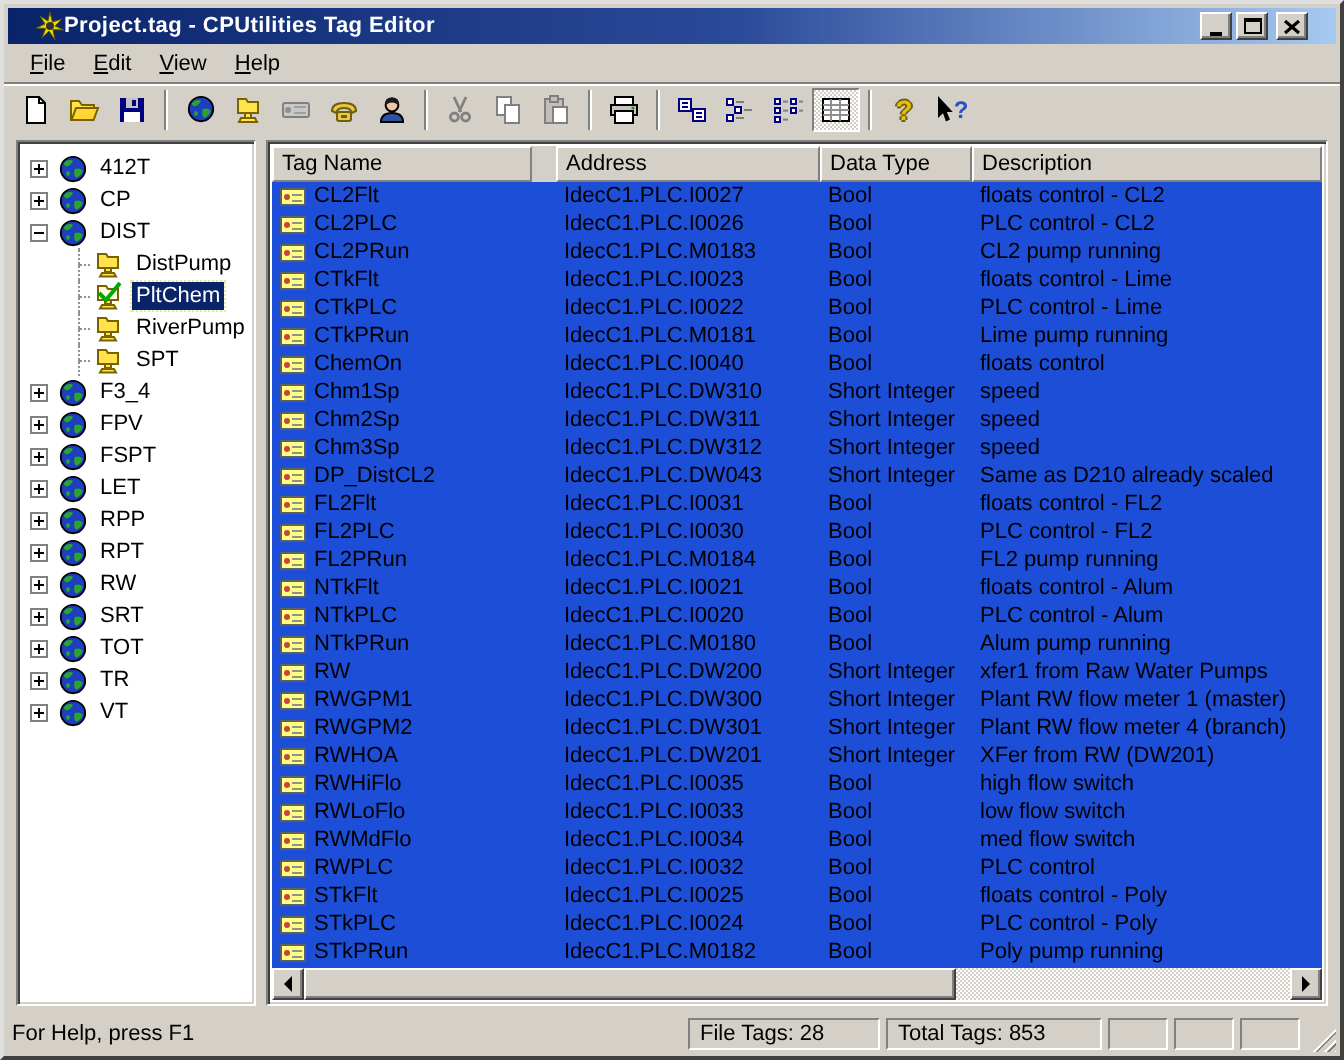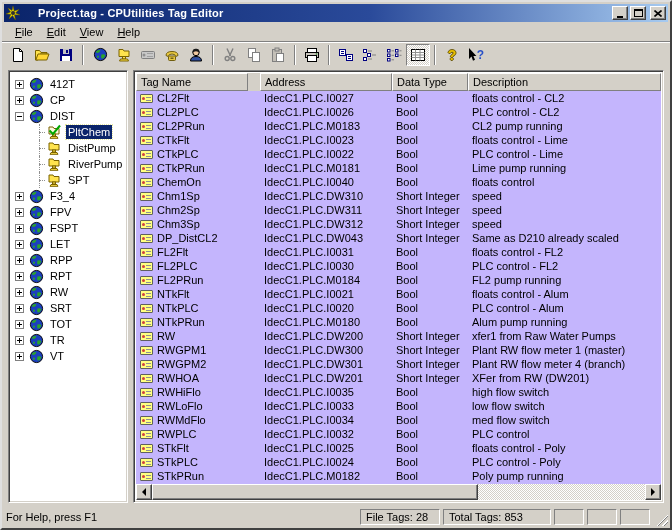--- a/index.html
+++ b/index.html
@@ -4,22 +4,22 @@
 <style>
   html,body{margin:0;padding:0;width:672px;height:530px;overflow:hidden;
     font-family:"Liberation Sans",sans-serif;font-size:11px;color:#000;}
   *{box-sizing:border-box;}
   u{text-decoration:underline;}
 
   .window{width:672px;height:530px;background:#D4D0C8;display:flex;flex-direction:column;
     border:2px solid;border-color:#DFDFDF #404040 #404040 #DFDFDF;}
 
   
-  .titlebar{height:18px;margin:2px 2px 0 2px;flex:none;display:flex;align-items:center;gap:18px;
-    background:linear-gradient(90deg,#0A246A 0%,#2A4A9A 55%,#A6CAF0 100%);padding:0 2px;}
+  .titlebar{height:18px;margin:2px 2px 0 2px;flex:none;display:flex;align-items:center;gap:0;
+    background:linear-gradient(90deg,#0A246A 0%,#2A4A9A 55%,#A6CAF0 100%);padding:0 14px;}
   .app-icon{width:14px;height:14px;flex:none;display:flex;}
   .title-text{flex:1;color:#fff;font-weight:bold;white-space:nowrap;overflow:hidden;letter-spacing:.2px;}
   .winbtns{display:flex;gap:2px;align-items:center;}
   .wbtn{width:16px;height:14px;background:#D4D0C8;border:1px solid;border-color:#FFF #404040 #404040 #FFF;
     box-shadow:inset -1px -1px 0 #808080;display:flex;align-items:center;justify-content:center;padding:0;}
   .wbtn.close{margin-left:2px;}
   .g-min{width:6px;height:2px;background:#000;margin-top:7px;}
   .g-max{width:9px;height:8px;border:1px solid #000;border-top-width:2px;}
 
   
@@ -62,24 +62,24 @@
   .tree-row.child::after{content:"";position:absolute;left:26px;top:8px;width:6px;
     border-top:1px dotted #909090;}
   .tree-label{padding:1px 2px;}
   .tree-label.selected{background:#0A246A;color:#fff;outline:1px dotted #E8E8A0;}
 
   
   .list-panel{flex:1;min-width:0;display:flex;flex-direction:column;padding:2px;}
   .header-row{display:flex;height:18px;flex:none;background:#D4D0C8;}
   .hcell{background:#D4D0C8;border:1px solid;border-color:#FFFFFF #808080 #808080 #FFFFFF;
     padding:2px 4px;white-space:nowrap;overflow:hidden;}
-  .table-body{flex:1;min-height:0;overflow:hidden;background:#c4b5fd;}
+  .table-body{flex:1;min-height:0;overflow:hidden;background:#1d4ed8;}
   .trow{display:flex;height:14px;align-items:center;}
   .cell{padding:0 4px;white-space:nowrap;overflow:hidden;}
-  .c0{width:112px;flex:none;display:flex;align-items:center;gap:4px;}
+  .c0{width:130px;flex:none;display:flex;align-items:center;gap:4px;}
   .c1{width:132px;flex:none;margin-left:12px;}
   .c2{width:76px;flex:none;}
   .c3{flex:1;min-width:0;}
   .tag-icon{position:relative;width:13px;height:9px;flex:none;background:#FFFF80;
     border:1px solid #606060;border-radius:1px;}
   .tag-icon::before{content:"";position:absolute;left:1px;top:2px;width:3px;height:3px;
     background:#D04040;border-radius:50%;}
   .tag-icon::after{content:"";position:absolute;left:5px;right:1px;top:2px;height:4px;
     background:linear-gradient(#909090 1px,transparent 1px,transparent 3px,#909090 3px,#909090 4px);}
 
@@ -96,21 +96,21 @@
   .arr-r{width:0;height:0;border:4px solid transparent;border-left-color:#000;margin-right:-4px;}
   .sthumb{width:62%;height:16px;background:#D4D0C8;border:1px solid;
     border-color:#FFF #404040 #404040 #FFF;box-shadow:inset -1px -1px 0 #808080;}
 
   
   .statusbar{height:22px;flex:none;display:flex;align-items:center;gap:3px;
     padding:3px 20px 3px 4px;position:relative;}
   .status-msg{flex:1;white-space:nowrap;overflow:hidden;}
   .spane{height:16px;border:1px solid;border-color:#808080 #FFF #FFF #808080;
     padding:1px 5px;display:flex;align-items:center;white-space:nowrap;overflow:hidden;}
-  .sp-file{width:80px;flex:none;}
+  .sp-file{width:96px;flex:none;}
   .sp-total{width:108px;flex:none;}
   .sp-ind{width:30px;flex:none;}
   .grip{position:absolute;right:2px;bottom:2px;width:13px;height:13px;
     background:repeating-linear-gradient(135deg,transparent 0 2px,#FFF 2px 3px,#808080 3px 4px);
     clip-path:polygon(100% 0,100% 100%,0 100%);}
 </style>
 </head>
 <body>
 
 <div class="window">
@@ -356,37 +356,37 @@
               <path d="M3 5 Q5 2.5 8 3.5 Q7 6 5 6.5 Q3.5 6.5 3 5Z" fill="#2AA52A"></path>
               <path d="M9 8 Q12 7 13.2 9 Q12 12 9.5 12.6 Q8 10.5 9 8Z" fill="#2AA52A"></path>
               <path d="M4.8 9 Q6.4 9 6.4 10.5 Q6 12 4.5 11.5 Q4 10 4.8 9Z" fill="#2AA52A"></path>
             </svg>
           </span>
           <span class="tree-label">DIST</span>
         </div>
         <div class="tree-row child">
           <span class="ticon tree-ico">
             <svg width="16" height="16" viewBox="0 0 16 16">
+              <path d="M3 3 h4 l1 1.5 h5 V10 H3 Z" fill="#FFE34D" stroke="#7A6200"></path>
+              <rect x="6.5" y="10" width="3" height="2" fill="#FFE34D" stroke="#7A6200"></rect>
+              <path d="M5 12.5 h6 l1 1.8 H4 Z" fill="#FFE34D" stroke="#7A6200"></path>
+            </svg>
+          </span>
+          <span class="tree-label">DistPump</span>
+        </div>
+        <div class="tree-row child">
+          <span class="ticon tree-ico">
+            <svg width="16" height="16" viewBox="0 0 16 16">
               <path d="M3 3 h4 l1 1.5 h5 V10 H3 Z" fill="#FFFBE0" stroke="#7A6200"></path>
               <rect x="6.5" y="10" width="3" height="2" fill="#FFE34D" stroke="#7A6200"></rect>
               <path d="M5 12.5 h6 l1 1.8 H4 Z" fill="#FFE34D" stroke="#7A6200"></path>
               <path d="M3.5 6.5 L7 10 L14 1.5" fill="none" stroke="#00A800" stroke-width="2"></path>
             </svg>
           </span>
           <span class="tree-label selected">PltChem</span>
-        </div>
-        <div class="tree-row child">
-          <span class="ticon tree-ico">
-            <svg width="16" height="16" viewBox="0 0 16 16">
-              <path d="M3 3 h4 l1 1.5 h5 V10 H3 Z" fill="#FFE34D" stroke="#7A6200"></path>
-              <rect x="6.5" y="10" width="3" height="2" fill="#FFE34D" stroke="#7A6200"></rect>
-              <path d="M5 12.5 h6 l1 1.8 H4 Z" fill="#FFE34D" stroke="#7A6200"></path>
-            </svg>
-          </span>
-          <span class="tree-label">DistPump</span>
         </div>
         <div class="tree-row child">
           <span class="ticon tree-ico">
             <svg width="16" height="16" viewBox="0 0 16 16">
               <path d="M3 3 h4 l1 1.5 h5 V10 H3 Z" fill="#FFE34D" stroke="#7A6200"></path>
               <rect x="6.5" y="10" width="3" height="2" fill="#FFE34D" stroke="#7A6200"></rect>
               <path d="M5 12.5 h6 l1 1.8 H4 Z" fill="#FFE34D" stroke="#7A6200"></path>
             </svg>
           </span>
           <span class="tree-label">RiverPump</span>

